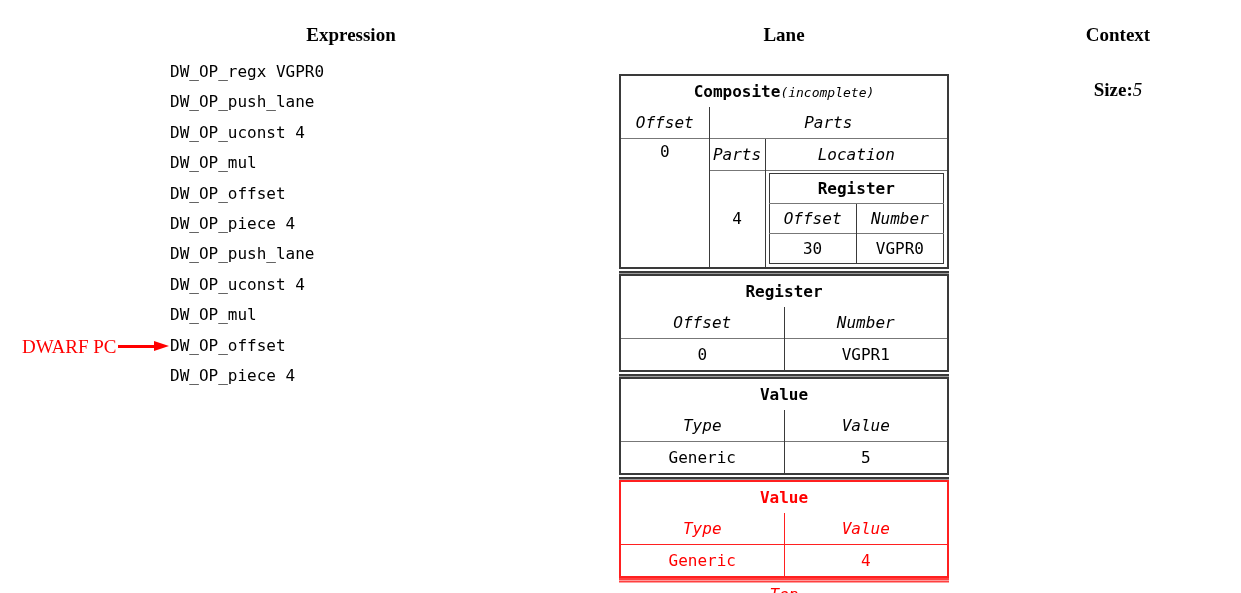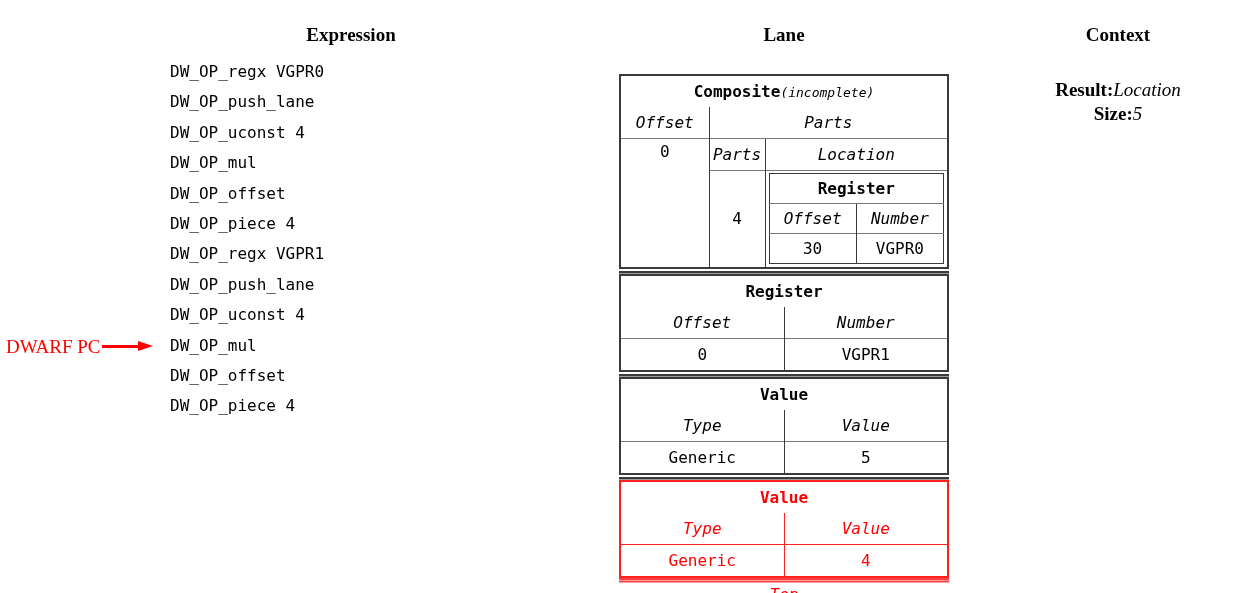--- a/index.html
+++ b/index.html
@@ -50,20 +50,21 @@
     height: 24px;
     display: flex;
     align-items: center;
     color: #ff0000;
   }
   #pc-marker .pc-label {
     font-family: "Liberation Serif", "DejaVu Serif", serif;
     font-size: 19px;
     white-space: nowrap;
     line-height: 1;
+    margin-left: 16px;
   }
   #pc-marker .pc-arrow {
     position: relative;
     width: 54px;
     height: 10px;
     margin-left: 1px;
   }
   #pc-marker .pc-arrow .shaft {
     position: absolute;
     left: 0; top: 4px;
@@ -188,21 +189,20 @@
 <div class="col-header" id="hdr-stack">Lane</div>
 <div class="col-header" id="hdr-context">Context</div>
 
 <div id="expression-list">
   <div class="op-line">DW_OP_regx VGPR0</div>
   <div class="op-line">DW_OP_push_lane</div>
   <div class="op-line">DW_OP_uconst 4</div>
   <div class="op-line">DW_OP_mul</div>
   <div class="op-line">DW_OP_offset</div>
   <div class="op-line">DW_OP_piece 4</div>
-  <div class="op-line">DW_OP_regx VGPR1</div>
   <div class="op-line">DW_OP_push_lane</div>
   <div class="op-line">DW_OP_uconst 4</div>
   <div class="op-line">DW_OP_mul</div>
   <div class="op-line">DW_OP_offset</div>
   <div class="op-line">DW_OP_piece 4</div>
 </div>
 
 <div id="pc-marker">
   <span class="pc-label">DWARF PC</span>
   <span class="pc-arrow">
@@ -331,15 +331,14 @@
       </tr>
     </tbody>
       </table>
     <div id="top-rule"></div>
     <div id="top-label">Top</div>
   </div>
 
 </div>
 
 <div id="context-block">
-  <div><span class="ctx-key">Result:</span><span class="ctx-val">Location</span></div>
   <div><span class="ctx-key">Size:</span><span class="ctx-val">5</span></div>
 </div>
 
 </body></html>

